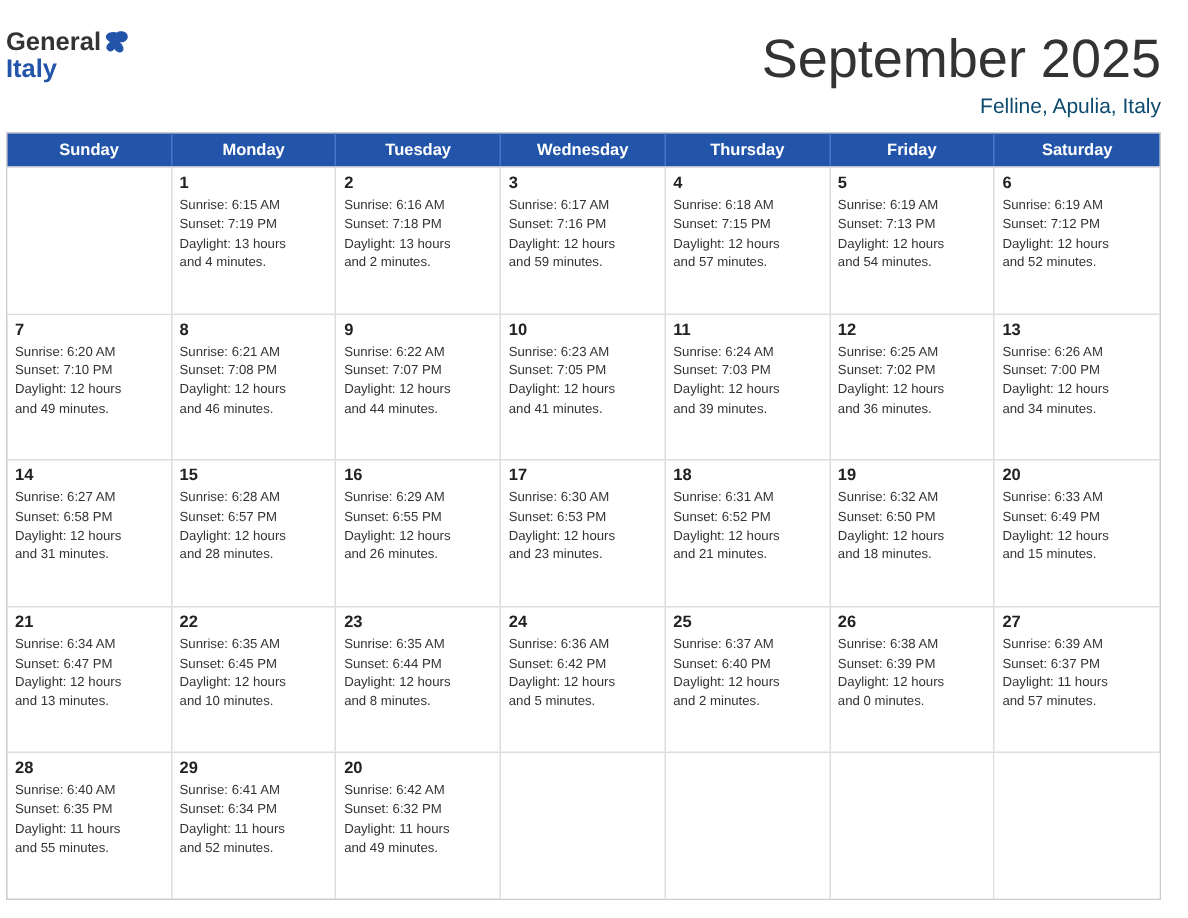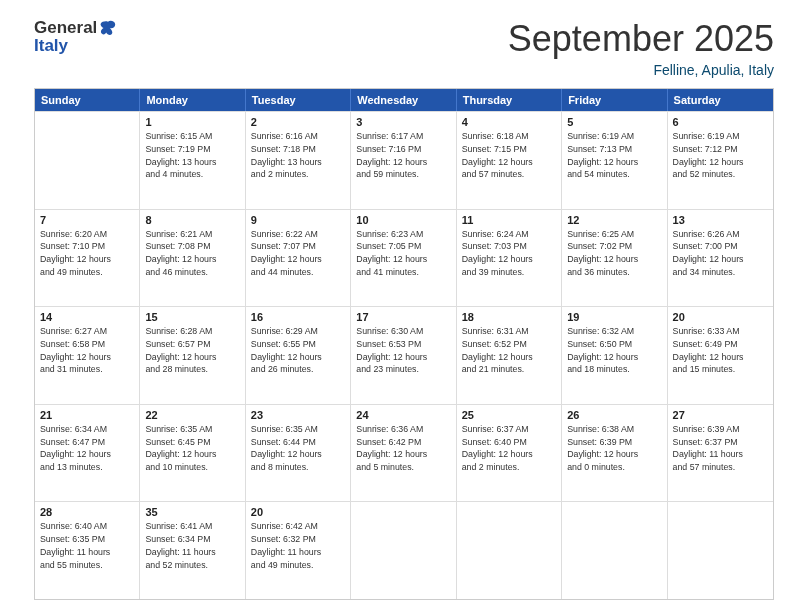--- a/index.html
+++ b/index.html
@@ -6,21 +6,21 @@
     body {
       font-family: Arial, sans-serif;
       background: #fff;
       width: 792px;
       height: 612px;
       overflow: hidden;
     }
     .page {
       width: 792px;
       height: 612px;
-      padding: 18px 18px 12px 34px;
+      padding: 18px 18px 12px 4px;
       display: flex;
       flex-direction: column;
     }
     .header {
       display: flex;
       justify-content: space-between;
       align-items: flex-start;
       margin-bottom: 10px;
     }
     .logo {
@@ -65,21 +65,21 @@
     .cal-header {
       display: grid;
       grid-template-columns: repeat(7, 1fr);
       background: #2255aa;
     }
     .cal-header-cell {
       color: #fff;
       font-size: 11px;
       font-weight: bold;
       padding: 5px 6px;
-      text-align: left;
+      text-align: center;
       border-right: 1px solid #4477cc;
     }
     .cal-header-cell:last-child { border-right: none; }
     .cal-body {
       flex: 1;
       display: flex;
       flex-direction: column;
     }
     .cal-row {
       display: grid;
@@ -257,21 +257,21 @@
             <div class="day-num">27</div>
             <div class="cell-info">Sunrise: 6:39 AM<br>Sunset: 6:37 PM<br>Daylight: 11 hours<br>and 57 minutes.</div>
           </div>
         </div>
         <div class="cal-row">
           <div class="cal-cell">
             <div class="day-num">28</div>
             <div class="cell-info">Sunrise: 6:40 AM<br>Sunset: 6:35 PM<br>Daylight: 11 hours<br>and 55 minutes.</div>
           </div>
           <div class="cal-cell">
-            <div class="day-num">35</div>
+            <div class="day-num">29</div>
             <div class="cell-info">Sunrise: 6:41 AM<br>Sunset: 6:34 PM<br>Daylight: 11 hours<br>and 52 minutes.</div>
           </div>
           <div class="cal-cell">
             <div class="day-num">20</div>
             <div class="cell-info">Sunrise: 6:42 AM<br>Sunset: 6:32 PM<br>Daylight: 11 hours<br>and 49 minutes.</div>
           </div>
           <div class="cal-cell empty"></div>
           <div class="cal-cell empty"></div>
           <div class="cal-cell empty"></div>
           <div class="cal-cell empty"></div>

